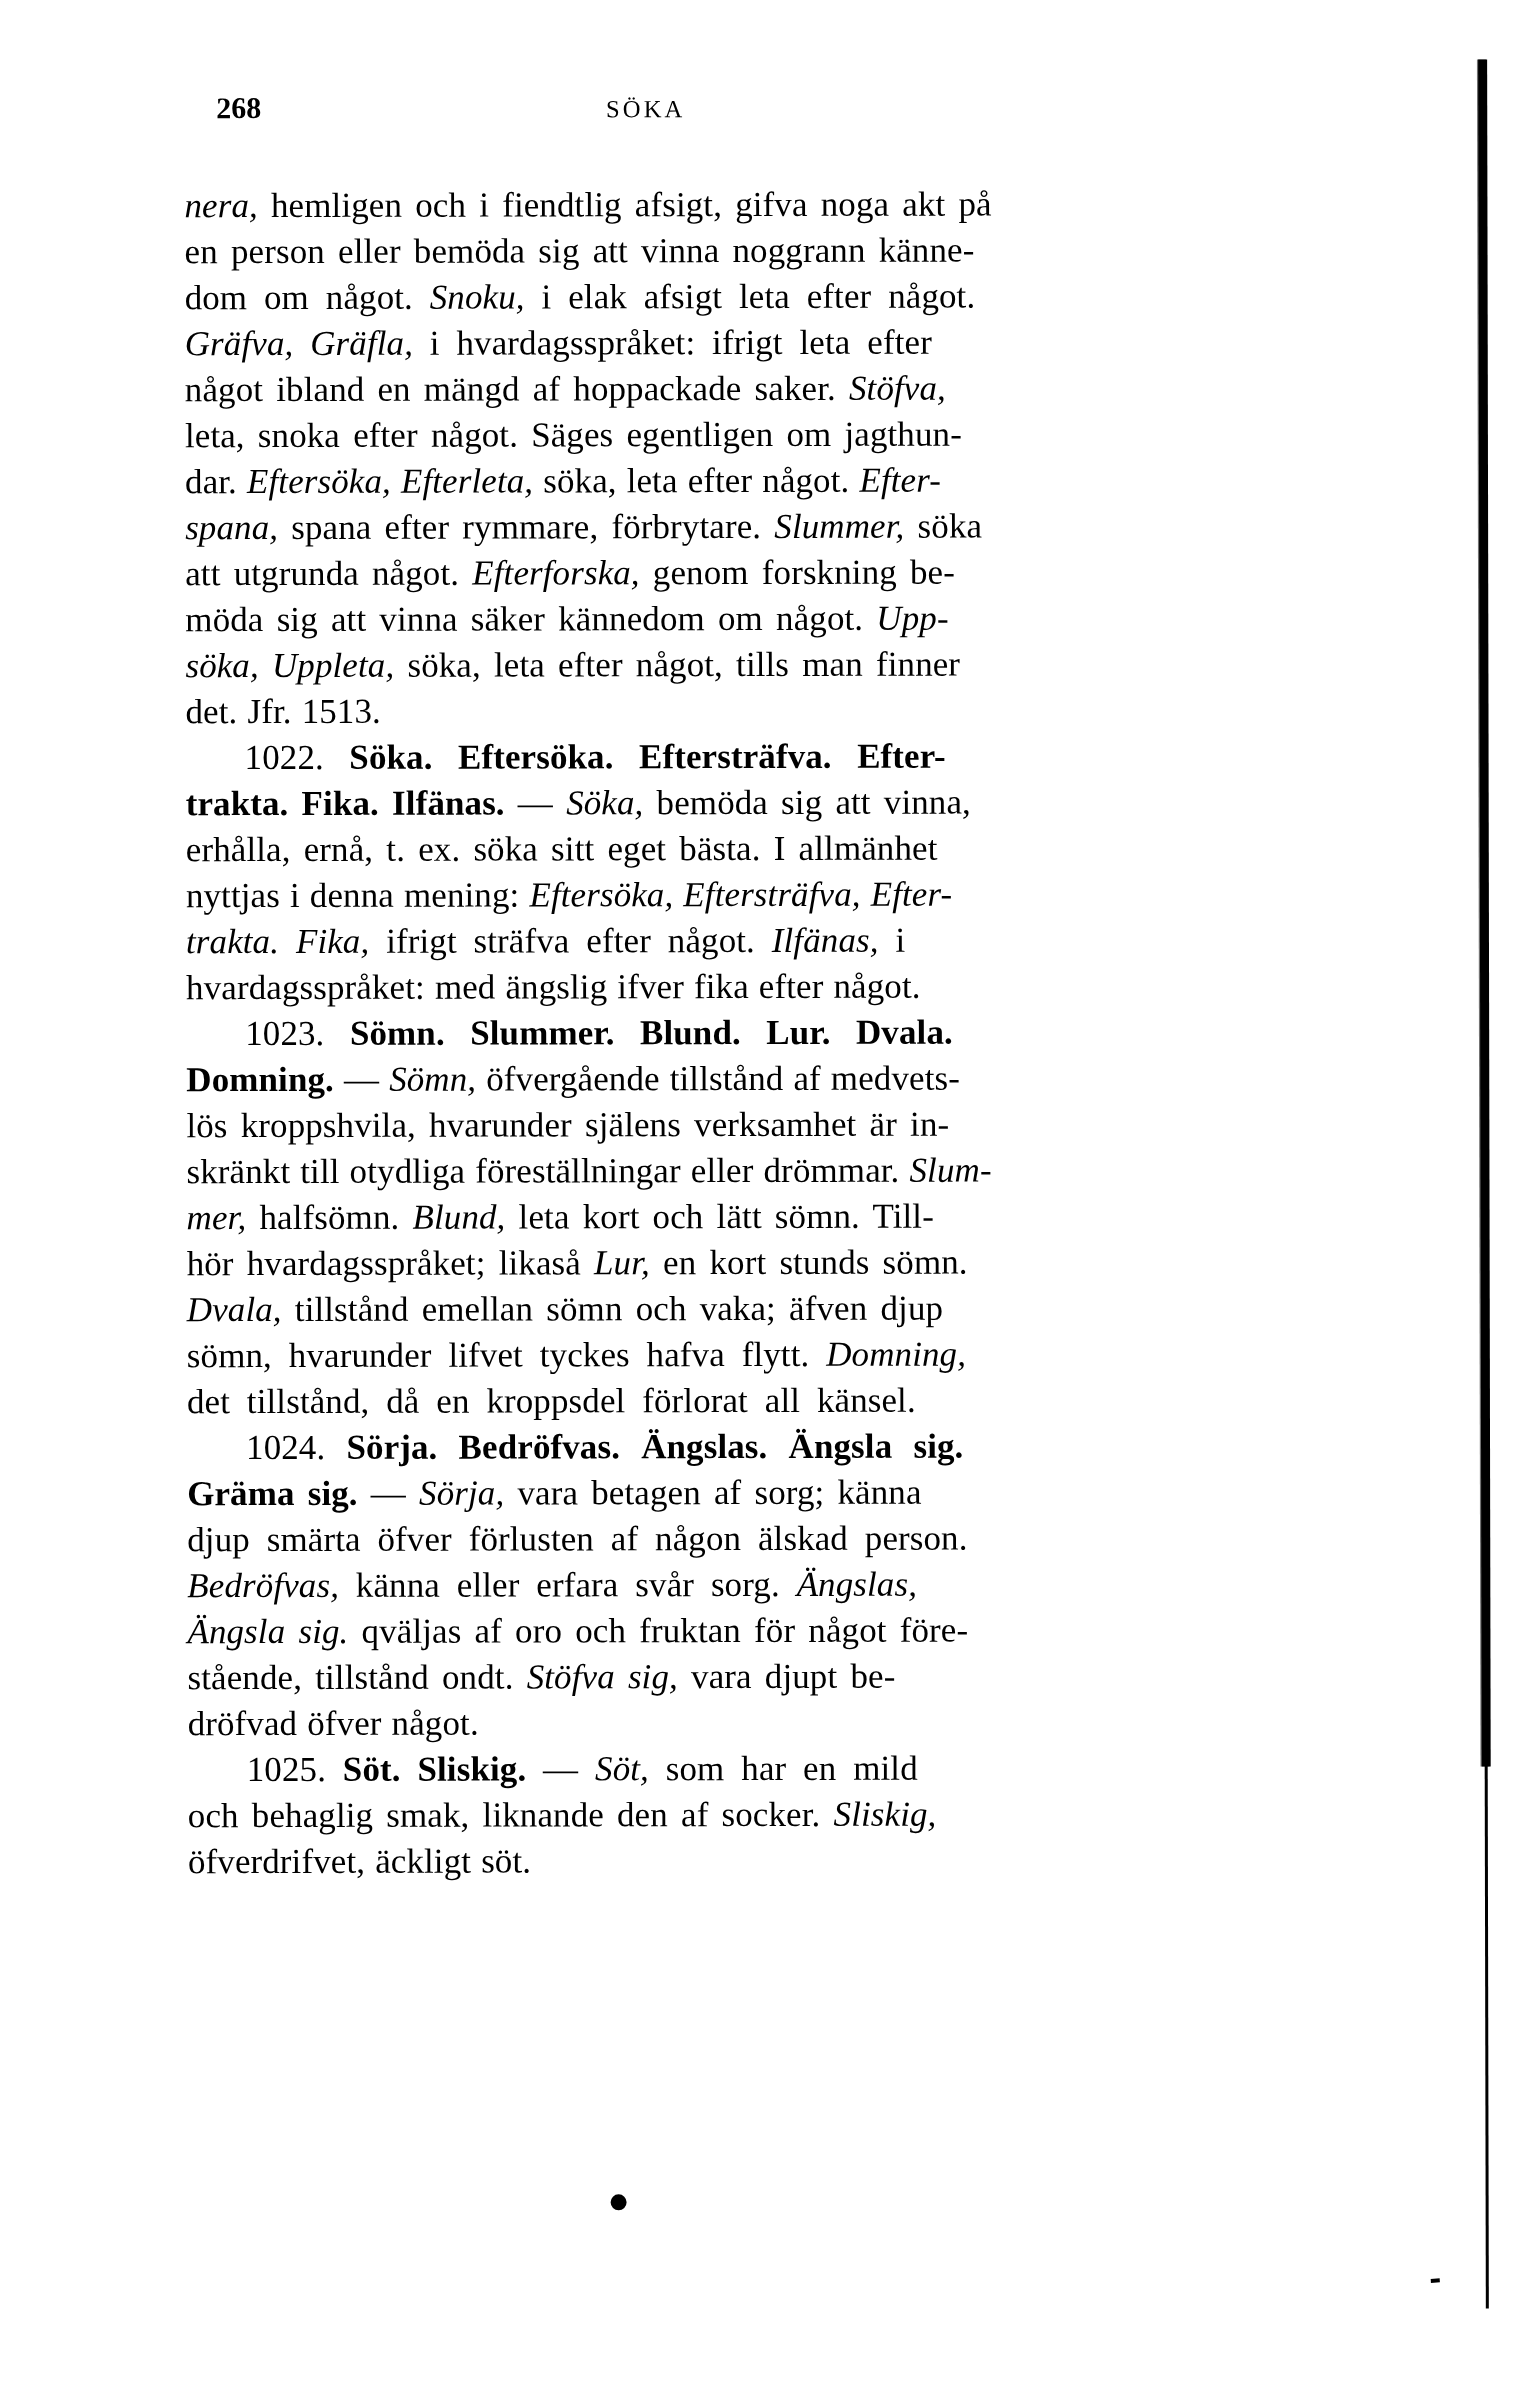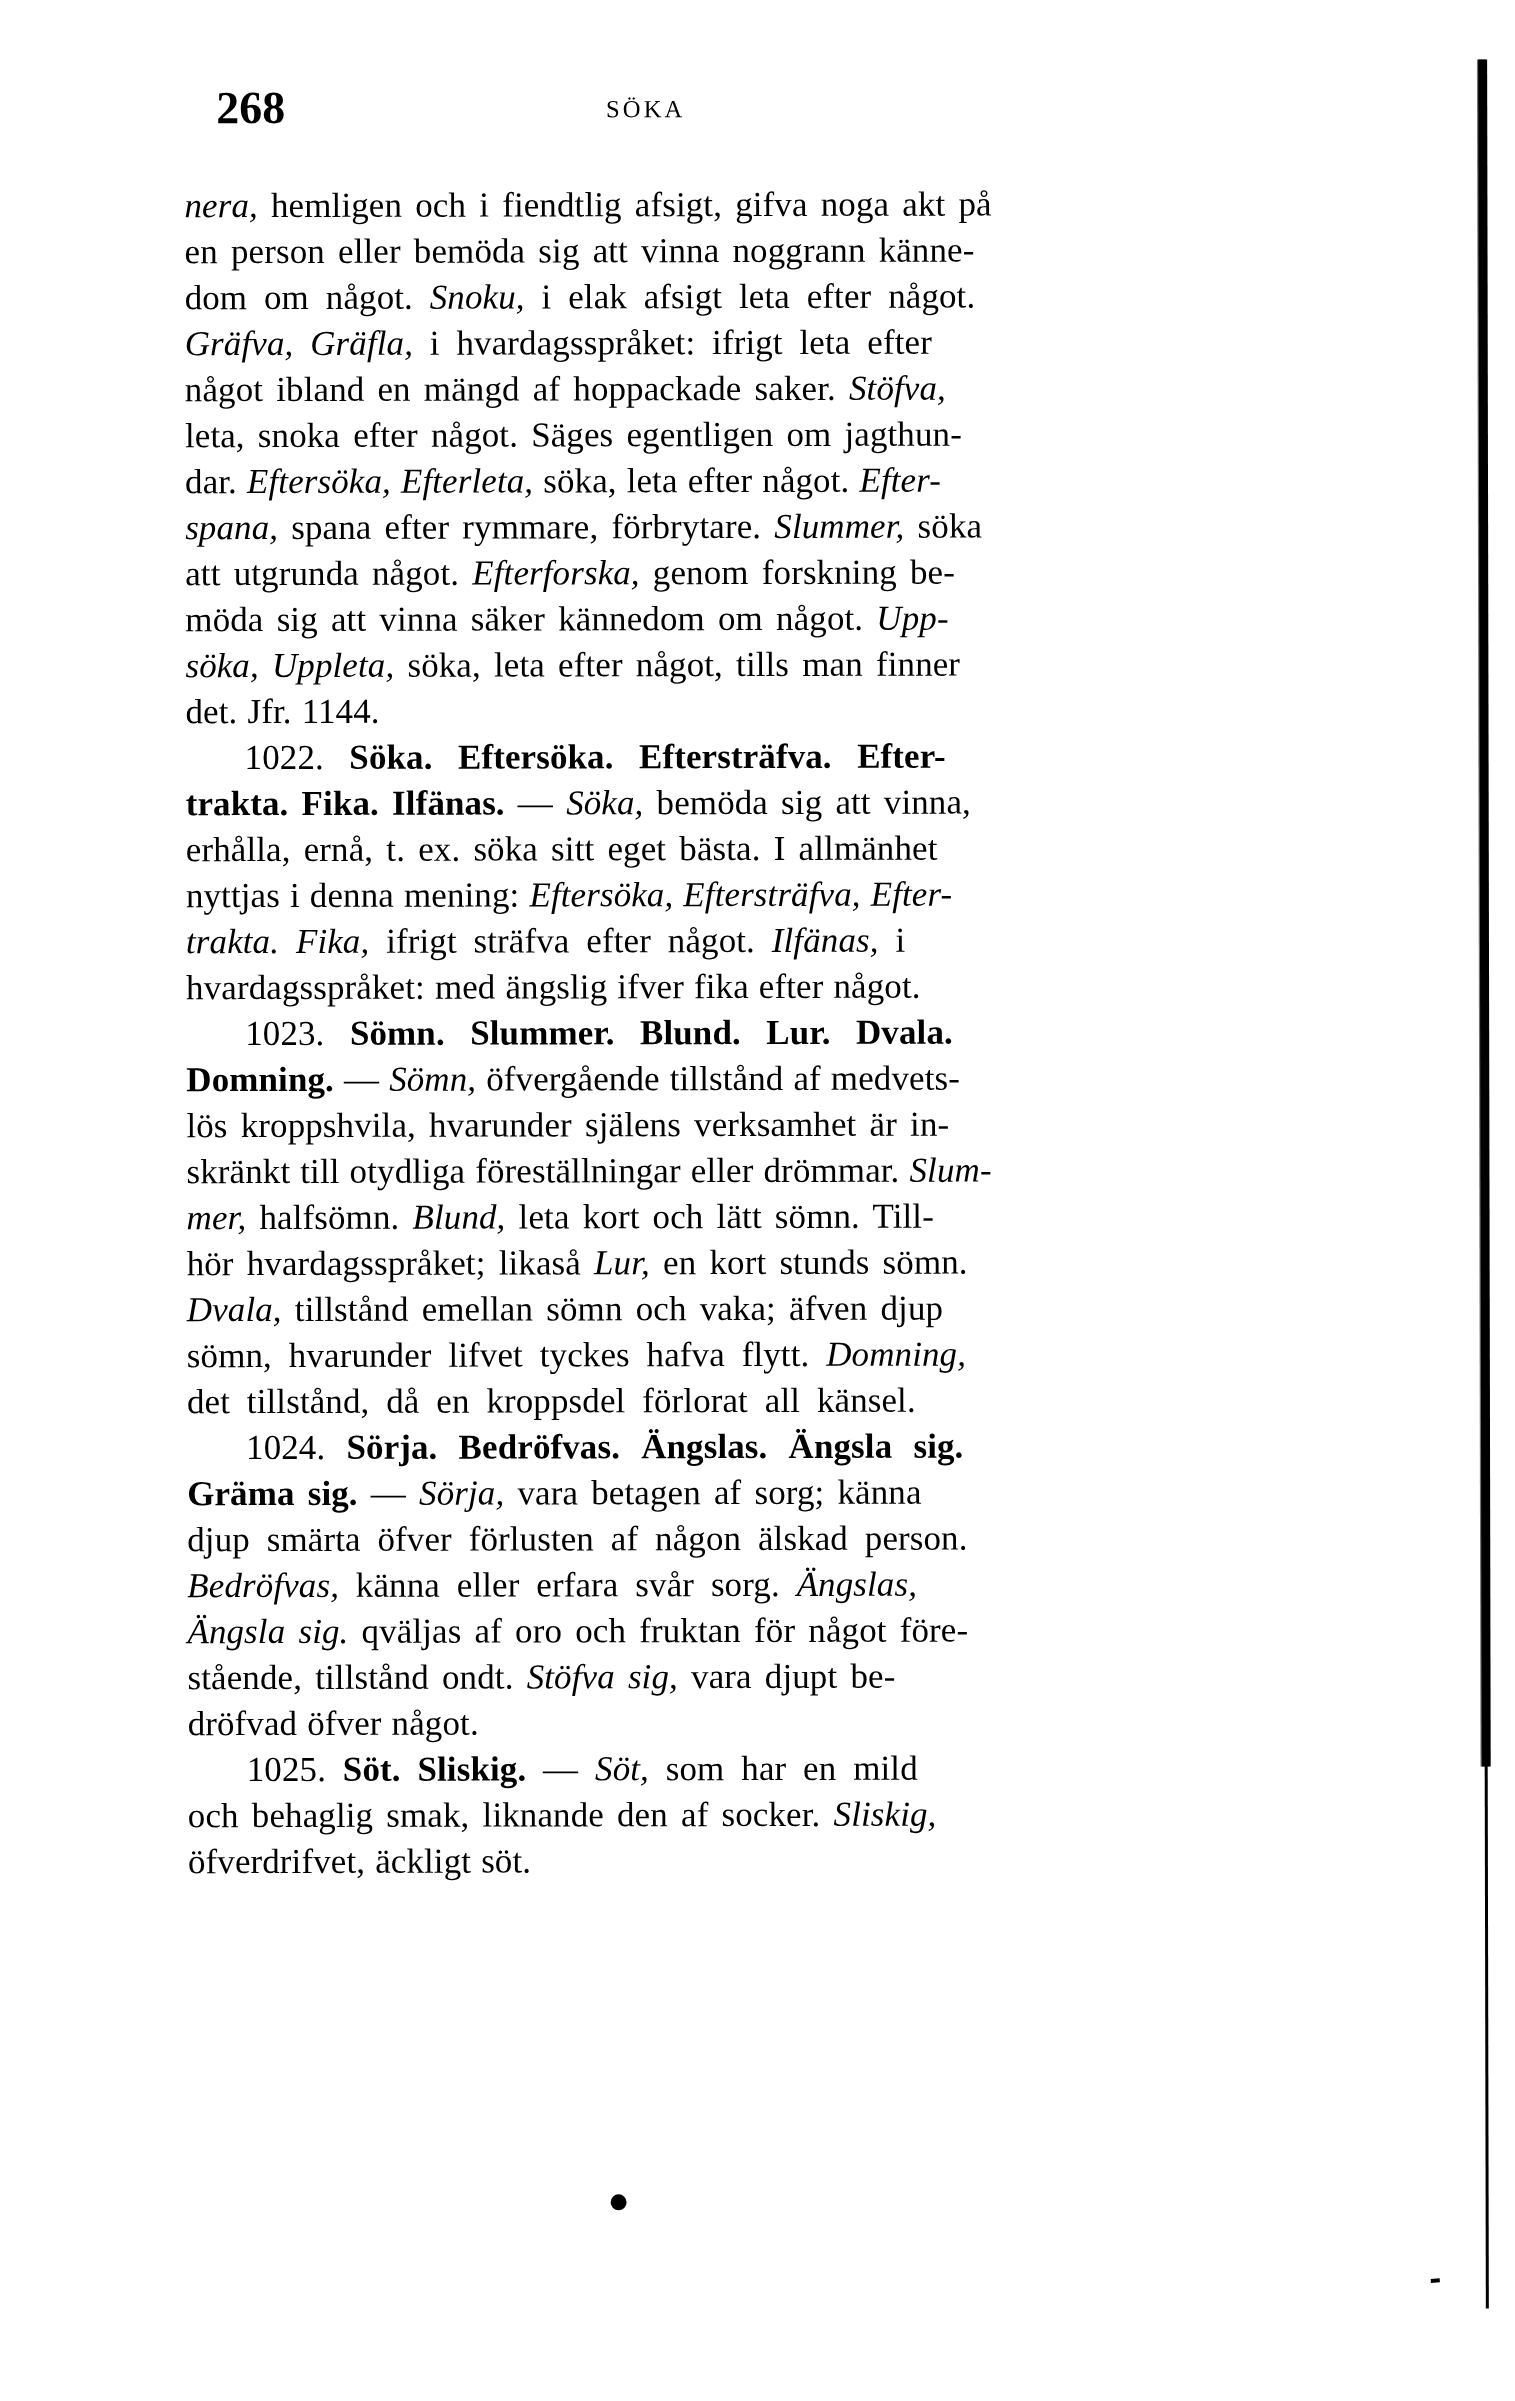--- a/index.html
+++ b/index.html
@@ -54,21 +54,21 @@
     position: absolute;
     top: 85px;
     left: 216px;
     width: 1099px;
     height: 43px;
   }
   #folio {
     position: absolute;
     left: 0;
     top: 0;
-    font-size: 46px;
+    font-size: 30px;
     font-weight: 700;
     letter-spacing: 0px;
     line-height: 43px;
   }
   #head-word {
     position: absolute;
     left: 0;
     right: 0;
     top: 4.9px;
     text-align: center;
@@ -136,21 +136,21 @@
         <div class="tl j2"><span>en person eller bemöda sig att vinna noggrann känne-</span></div>
         <div class="tl j3"><span>dom om något. </span><span class="ital">Snoku,</span><span> i elak afsigt leta efter något.</span></div>
         <div class="tl j3"><span class="ital">Gräfva, Gräfla,</span><span> i hvardagsspråket: ifrigt leta efter</span></div>
         <div class="tl j2"><span>något ibland en mängd af hoppackade saker. </span><span class="ital">Stöfva,</span></div>
         <div class="tl j2"><span>leta, snoka efter något. Säges egentligen om jagthun-</span></div>
         <div class="tl j1"><span>dar. </span><span class="ital">Eftersöka, Efterleta,</span><span> söka, leta efter något. </span><span class="ital">Efter-</span></div>
         <div class="tl j2"><span class="ital">spana,</span><span> spana efter rymmare, förbrytare. </span><span class="ital">Slummer,</span><span> söka</span></div>
         <div class="tl j2"><span>att utgrunda något. </span><span class="ital">Efterforska,</span><span> genom forskning be-</span></div>
         <div class="tl j2"><span>möda sig att vinna säker kännedom om något. </span><span class="ital">Upp-</span></div>
         <div class="tl j2"><span class="ital">söka, Uppleta,</span><span> söka, leta efter något, tills man finner</span></div>
-        <div class="tl j1"><span>det. Jfr. 1144.</span></div>
+        <div class="tl j1"><span>det. Jfr. 1513.</span></div>
         <div class="tl j5 indent"><span>1022. </span><span class="bold">Söka. Eftersöka. Eftersträfva. Efter-</span></div>
         <div class="tl j2"><span class="bold">trakta. Fika. Ilfänas.</span><span> — </span><span class="ital">Söka,</span><span> bemöda sig att vinna,</span></div>
         <div class="tl j2"><span>erhålla, ernå, t. ex. söka sitt eget bästa. I allmänhet</span></div>
         <div class="tl j1"><span>nyttjas i denna mening: </span><span class="ital">Eftersöka, Eftersträfva, Efter-</span></div>
         <div class="tl j3"><span class="ital">trakta. Fika,</span><span> ifrigt sträfva efter något. </span><span class="ital">Ilfänas,</span><span> i</span></div>
         <div class="tl j1"><span>hvardagsspråket: med ängslig ifver fika efter något.</span></div>
         <div class="tl j5 indent"><span>1023. </span><span class="bold">Sömn. Slummer. Blund. Lur. Dvala.</span></div>
         <div class="tl j1"><span class="bold">Domning.</span><span> — </span><span class="ital">Sömn,</span><span> öfvergående tillstånd af medvets-</span></div>
         <div class="tl j2"><span>lös kroppshvila, hvarunder själens verksamhet är in-</span></div>
         <div class="tl j1"><span>skränkt till otydliga föreställningar eller drömmar. </span><span class="ital">Slum-</span></div>

